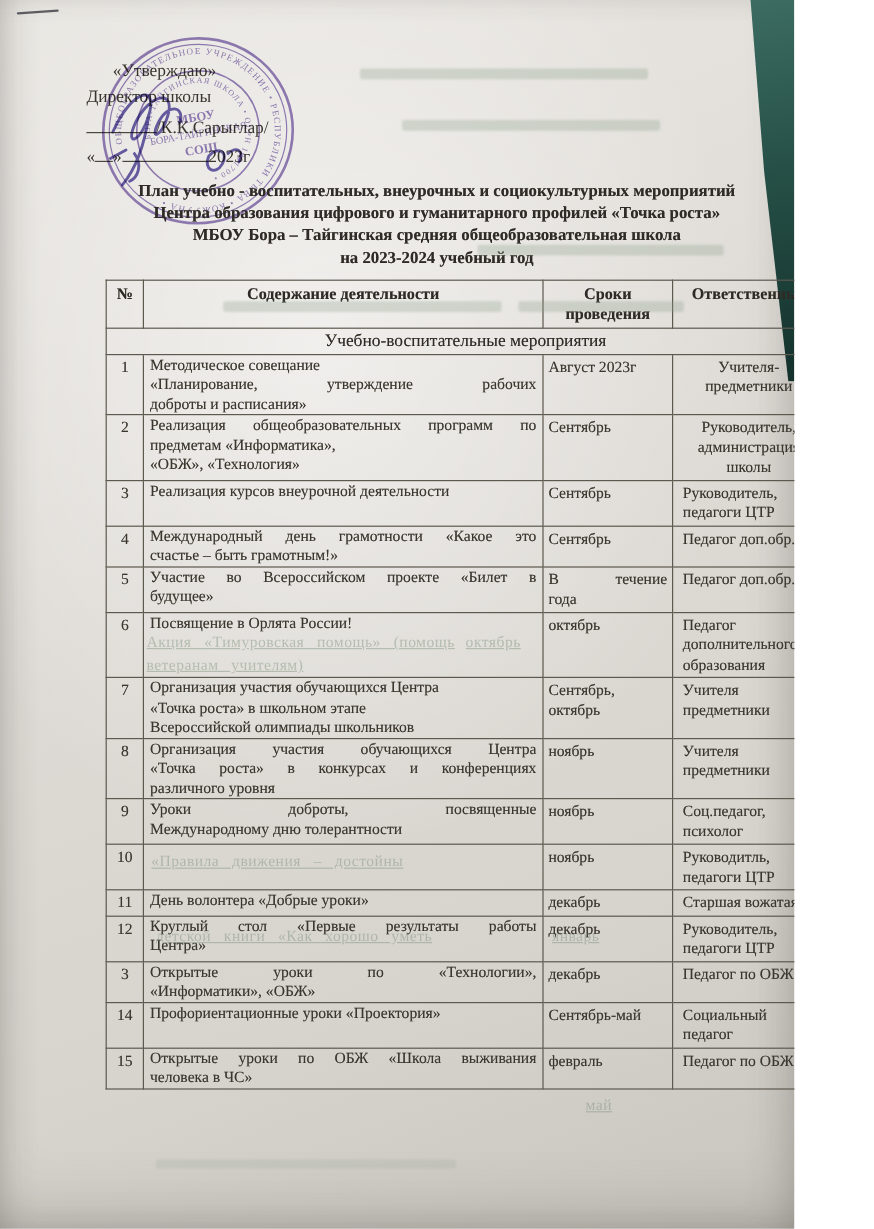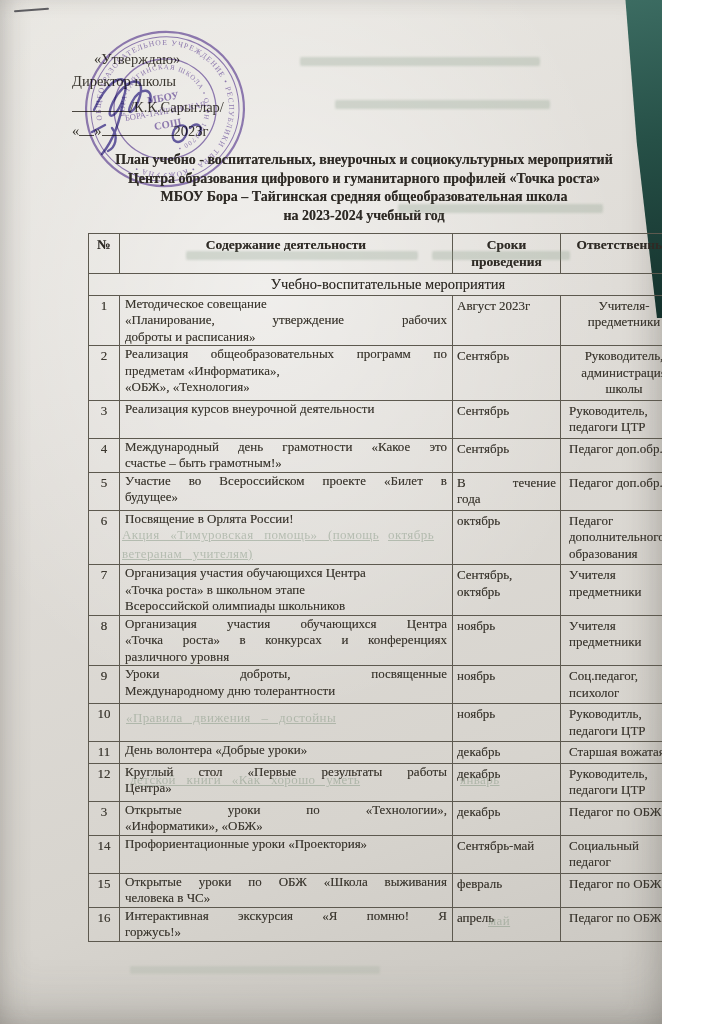--- a/index.html
+++ b/index.html
@@ -333,33 +333,20 @@
             <span class="ln j">Открытые уроки по ОБЖ «Школа выживания</span>
             <span class="ln">человека в ЧС»</span>
           </td>
           <td class="c-per">
             <span class="ln">февраль</span>
           </td>
           <td class="c-resp">
             <span class="ln">Педагог по ОБЖ</span>
           </td>
         </tr>
-        <tr>
-          <td class="c-num">16</td>
-          <td class="c-act">
-            <span class="ln j">Интерактивная экскурсия «Я помню! Я</span>
-            <span class="ln">горжусь!»</span>
-          </td>
-          <td class="c-per">
-            <span class="ln">апрель</span>
-          </td>
-          <td class="c-resp">
-            <span class="ln">Педагог по ОБЖ</span>
-          </td>
-        </tr>
       </tbody>
   </table>
 
   <div id="ghosts">
       <div class="gtext" style="left: 122px; top: 527px; width: 320px;">Акция «Тимуровская помощь» (помощь</div>
       <div class="gtext" style="left: 122px; top: 546px; width: 210px;">ветеранам учителям)</div>
       <div class="gtext" style="left: 388px; top: 527px; width: 70px;">октябрь</div>
       <div class="gtext" style="left: 126px; top: 710px; width: 300px;">«Правила движения – достойны</div>
       <div class="gtext" style="left: 130px; top: 772px; width: 300px;">детской книги «Как хорошо уметь</div>
       <div class="gtext" style="left: 460px; top: 772px; width: 62px;">январь</div>

